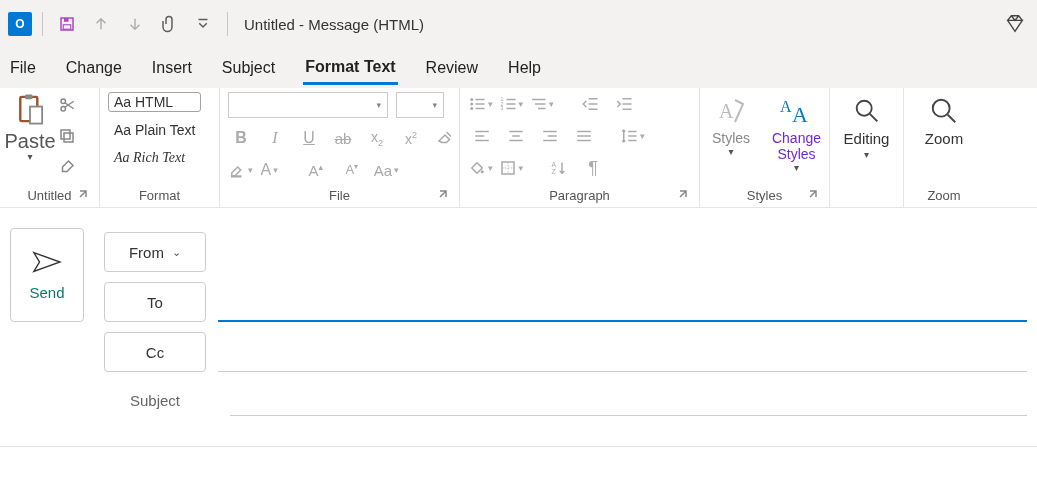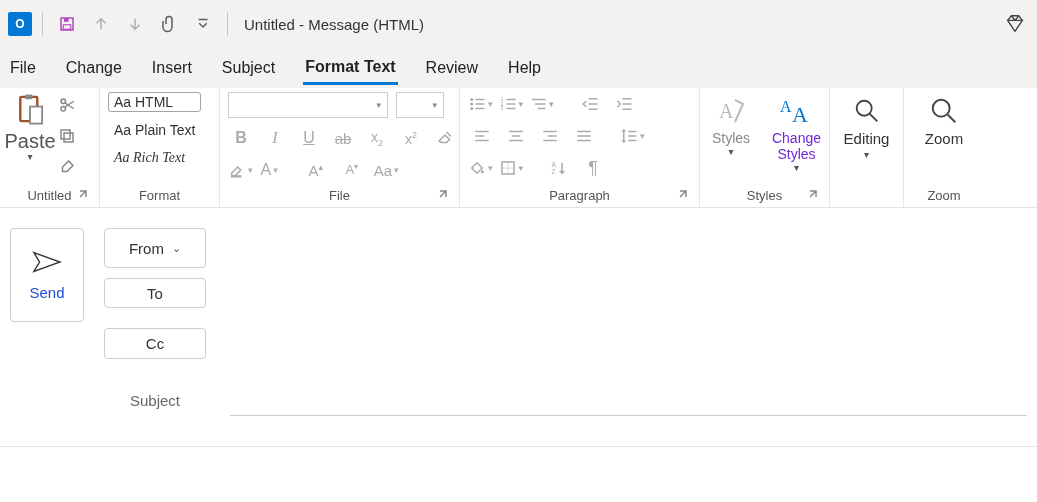--- a/index.html
+++ b/index.html
@@ -168,23 +168,23 @@
     padding: 20px 10px;
     gap: 20px;
   }
   .send-box {
     width: 74px; height: 94px;
     border: 1px solid #ccc; border-radius: 4px;
     display: flex; flex-direction: column; align-items: center; justify-content: center;
     gap: 10px;
   }
   .send-box svg { width: 30px; height: 24px; color:#333;}
-  .send-box .lbl { font-size: 15px; color:#1d4ed8;}
+  .send-box .lbl { font-size: 15px; color:#0f766e;}
   .fields { flex: 1; display: flex; flex-direction: column; gap: 6px; }
-  .field-row { display: flex; align-items: flex-start; gap: 12px; height: 44px; flex-direction: column;}
+  .field-row { display: flex; align-items: flex-end; gap: 12px; height: 44px;}
   .pill-btn {
     width: 102px; height: 40px;
     border: 1px solid #ccc; border-radius: 4px;
     display: flex; align-items: center; justify-content: center;
     gap: 8px; font-size: 15px; color: #333;
   }
   .pill-btn .caret { font-size: 11px; color:#555;}
   .from-value { display:flex; align-items:center;}
   .redact {
     width: 80px; height: 28px; background: #e81123; border-radius: 14px;

